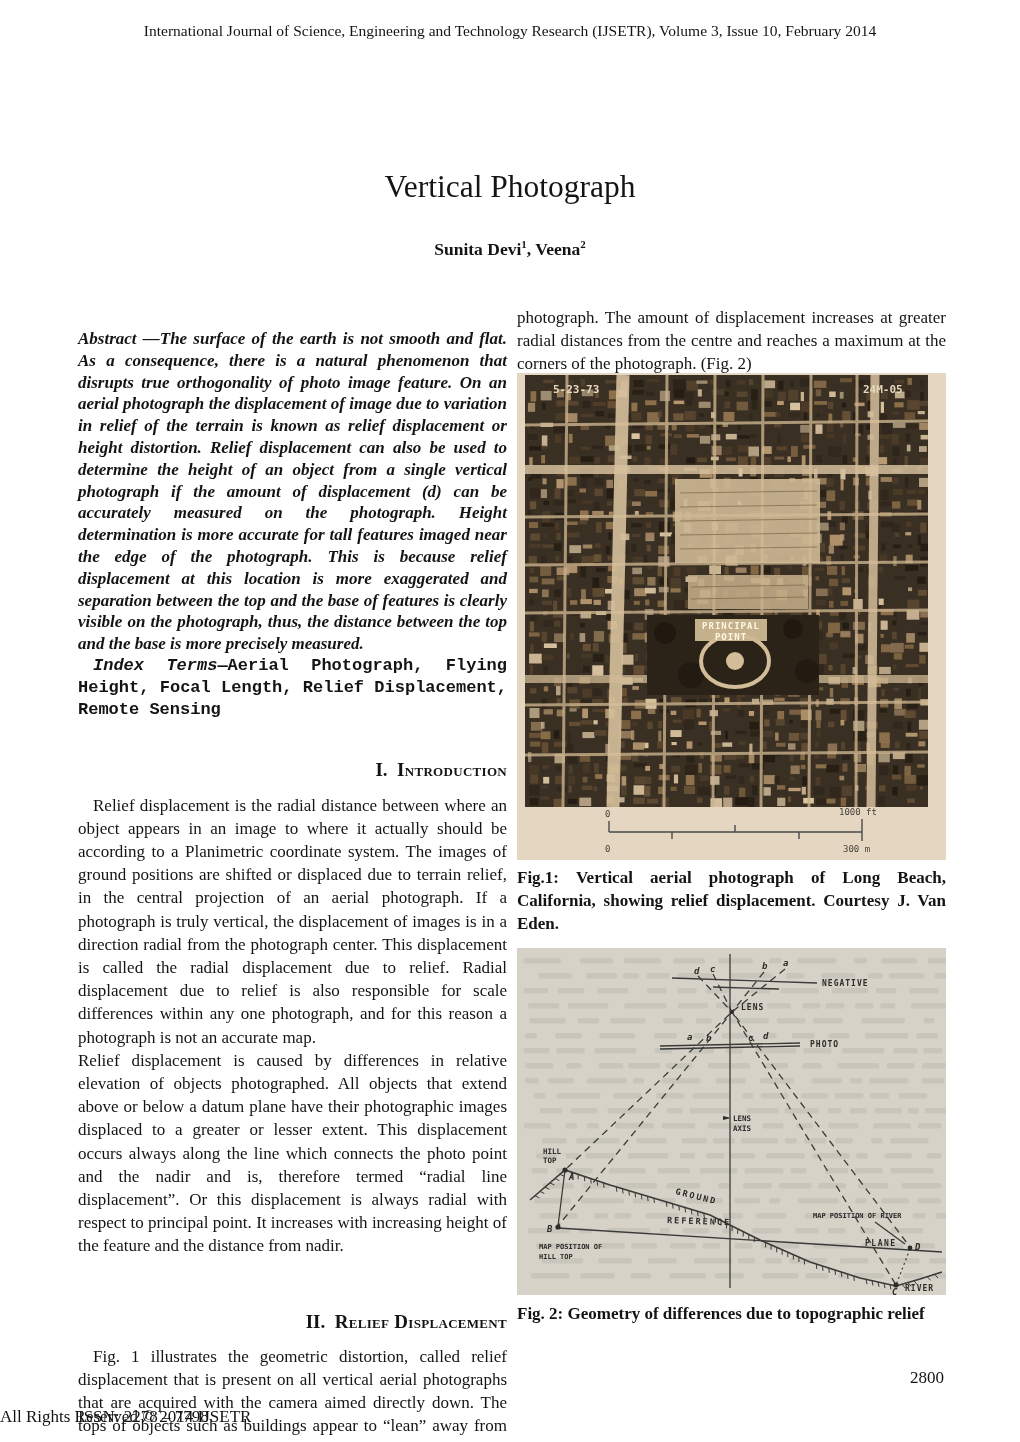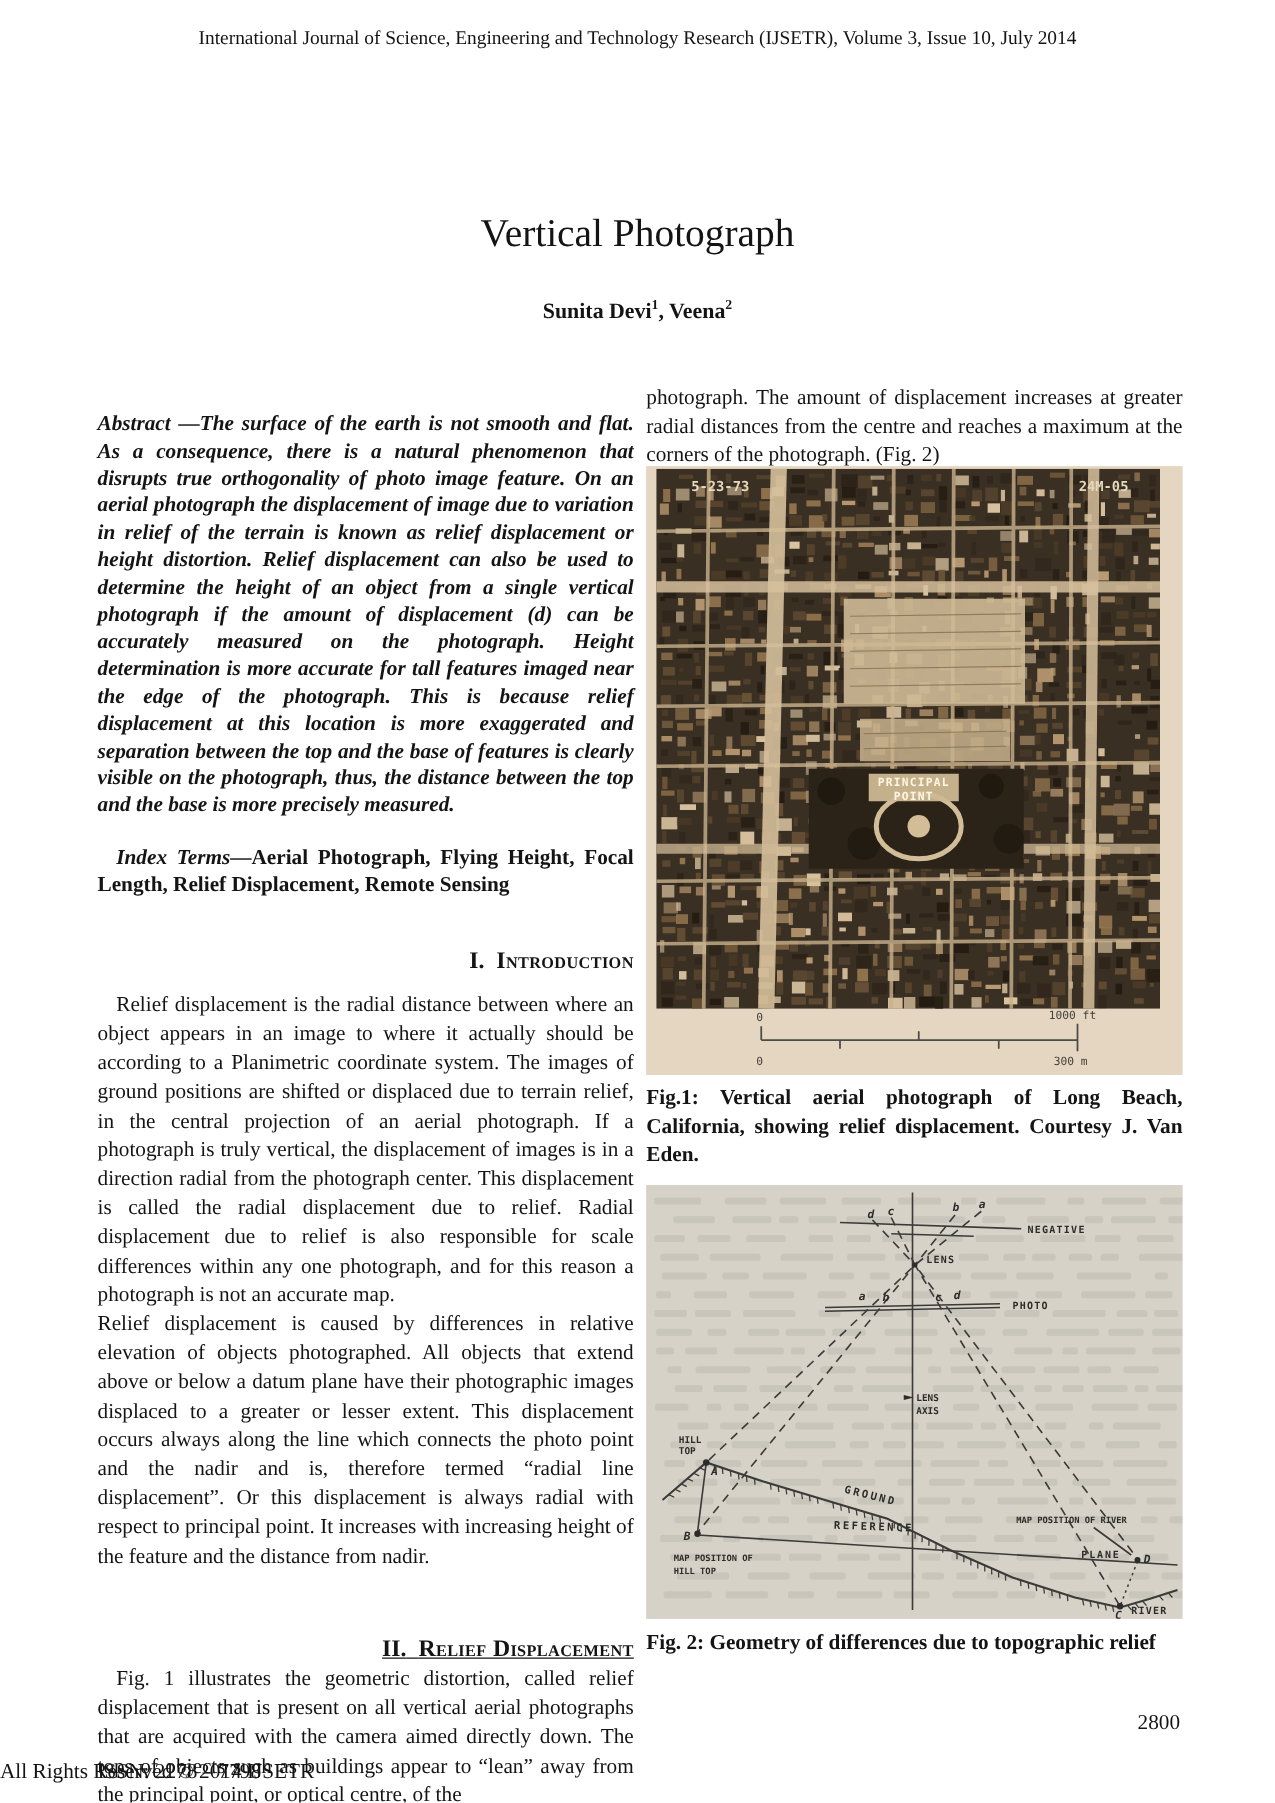--- a/index.html
+++ b/index.html
@@ -7,46 +7,46 @@
   body { position:relative; background:#ffffff; font-family:"Liberation Serif", serif; color:#141414; overflow:hidden; }
 
   .journal-header { position:absolute; top:22px; left:0; width:100%; text-align:center; font-size:15.5px; }
 
   .paper-title { position:absolute; top:104px; left:110px; width:800px; text-align:center; font-size:31.5px; line-height:55px; font-weight:normal; }
   .authors-line { position:absolute; top:238px; left:0; width:100%; text-align:center; font-weight:bold; font-size:17.5px; }
   .authors-line sup { font-size:11px; }
 
   .col-left { position:absolute; left:78px; top:328px; width:429px; font-size:17px; line-height:23.2px; text-align:justify; }
   .abstract-par, .index-par { font-weight:bold; font-style:italic; font-size:17px; line-height:21.8px; }
-  .index-par { font-style:normal; text-indent:15px; margin-top:20px; }
+  .index-par { font-style:normal; text-indent:15px; margin-top:0;font-family:Liberation Mono, monospace; }
   .index-lead { font-style:italic; }
   .sec-heading { text-align:right; font-size:19px; font-weight:bold; text-indent:0; }
   .sec-heading.first { margin:38px 0 12px 0; }
-  .sec-heading.second { margin:52px 0 0 0;text-decoration:underline; }
+  .sec-heading.second { margin:52px 0 12px 0; }
   .sc { font-variant:small-caps; letter-spacing:.3px; }
   .p-indent { text-indent:15px; }
 
   .rc-par { position:absolute; left:517px; top:306px; width:429px; font-size:17px; line-height:23.2px; text-align:justify; }
 
   .figure1-wrap { position:absolute; left:517px; top:373px; width:429px; height:487px; background:#e4d6c1; }
   .figure2-wrap { position:absolute; left:517px; top:948px; width:429px; height:347px; background:#d6d2c8; }
   .fig-caption { position:absolute; left:517px; width:429px; font-weight:bold; font-size:17px; line-height:23px; text-align:justify; }
   .cap1 { top:866px; }
   .cap2 { top:1302px; }
 
   .footer-issn { position:absolute; left:78px; top:1407px; font-size:17px; }
   .footer-rights { position:absolute; left:0; top:1407px; width:100%; text-align:left; font-size:17px; }
   .footer-page { position:absolute; right:76px; top:1368px; font-size:17px;text-align:right; }
 
   svg text { font-family:"DejaVu Sans Mono", monospace; }
 </style>
 </head>
 <body>
 
-<div class="journal-header">International Journal of Science, Engineering and Technology Research (IJSETR), Volume 3, Issue 10, July 2014</div>
+<div class="journal-header">International Journal of Science, Engineering and Technology Research (IJSETR), Volume 3, Issue 10, February 2014</div>
 
 <h1 class="paper-title"><br><span>Vertical Photograph</span></h1>
 
 <div class="authors-line"><span>Sunita Devi</span><sup>1</sup><span>, </span><span>Veena</span><sup>2</sup></div>
 
 <div class="col-left">
   <p class="abstract-par"><span class="abstract-lead">Abstract</span> <span>—The surface of the earth is not smooth and flat. As a consequence, there is a natural phenomenon that disrupts true orthogonality of photo image feature. On an aerial photograph the displacement of image due to variation in relief of the terrain is known as relief displacement or height distortion. Relief displacement can also be used to determine the height of an object from a single vertical photograph if the amount of displacement (d) can be accurately measured on the photograph. Height determination is more accurate for tall features imaged near the edge of the photograph. This is because relief displacement at this location is more exaggerated and separation between the top and the base of features is clearly visible on the photograph, thus, the distance between the top and the base is more precisely measured.</span></p>
   <p class="index-par"><span class="index-lead">Index Terms</span><span>—Aerial Photograph, Flying Height, Focal Length, Relief Displacement, Remote Sensing</span></p>
 
   <p class="sec-heading first"><span>I.</span>&nbsp;&nbsp;<span class="sc">Introduction</span></p>

